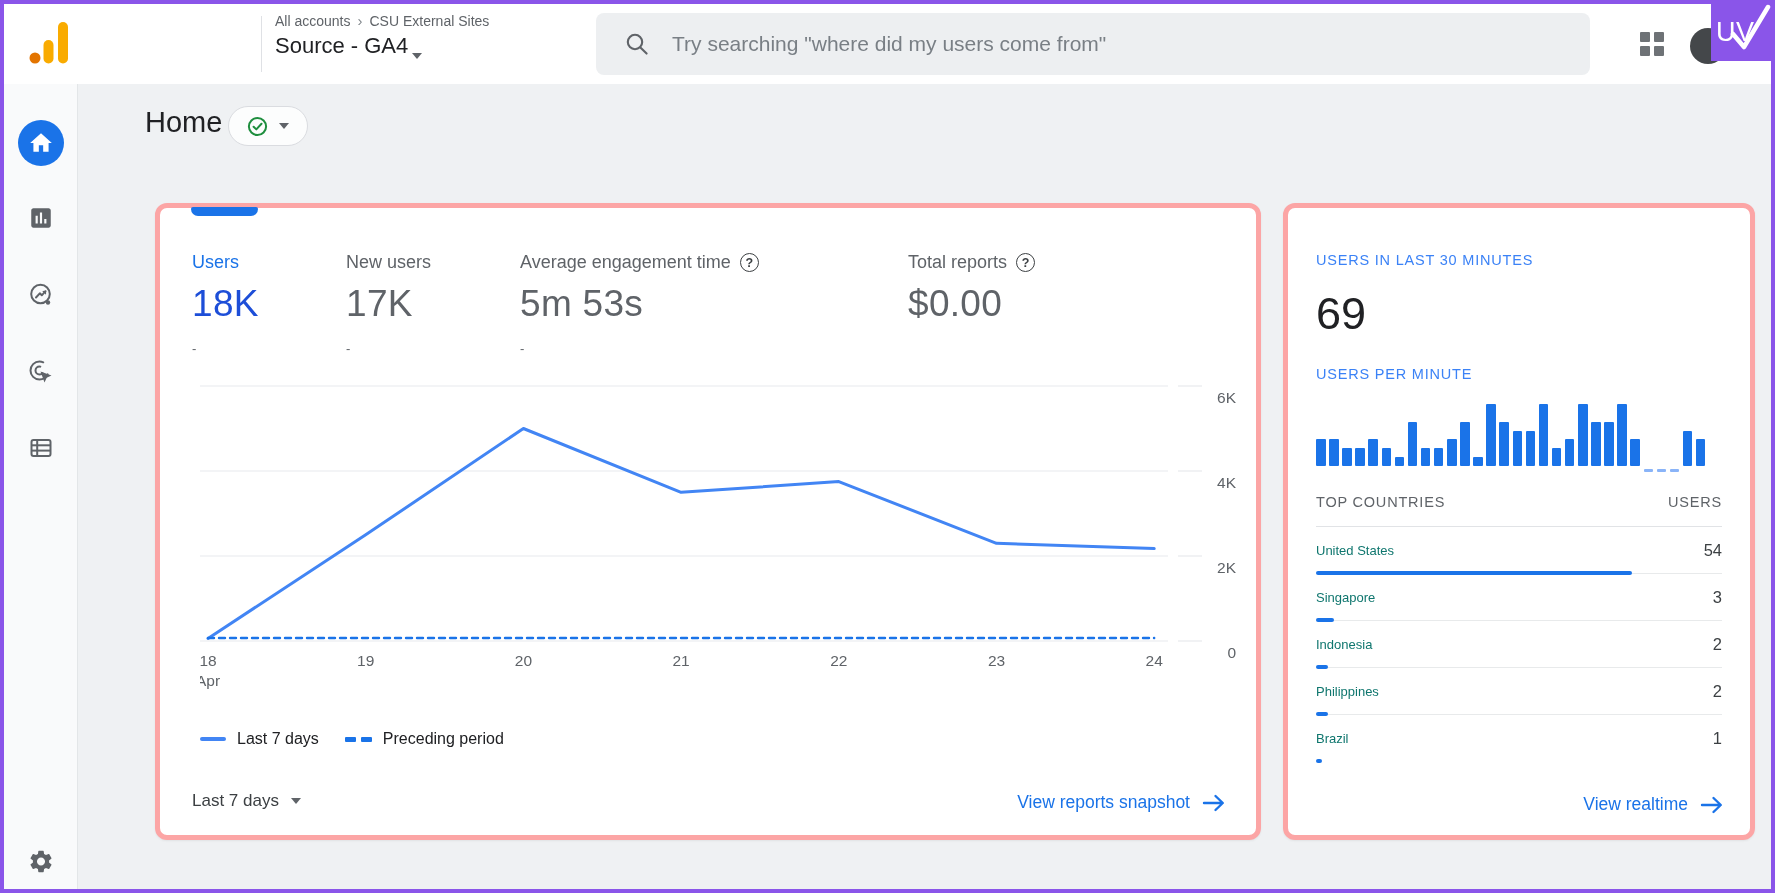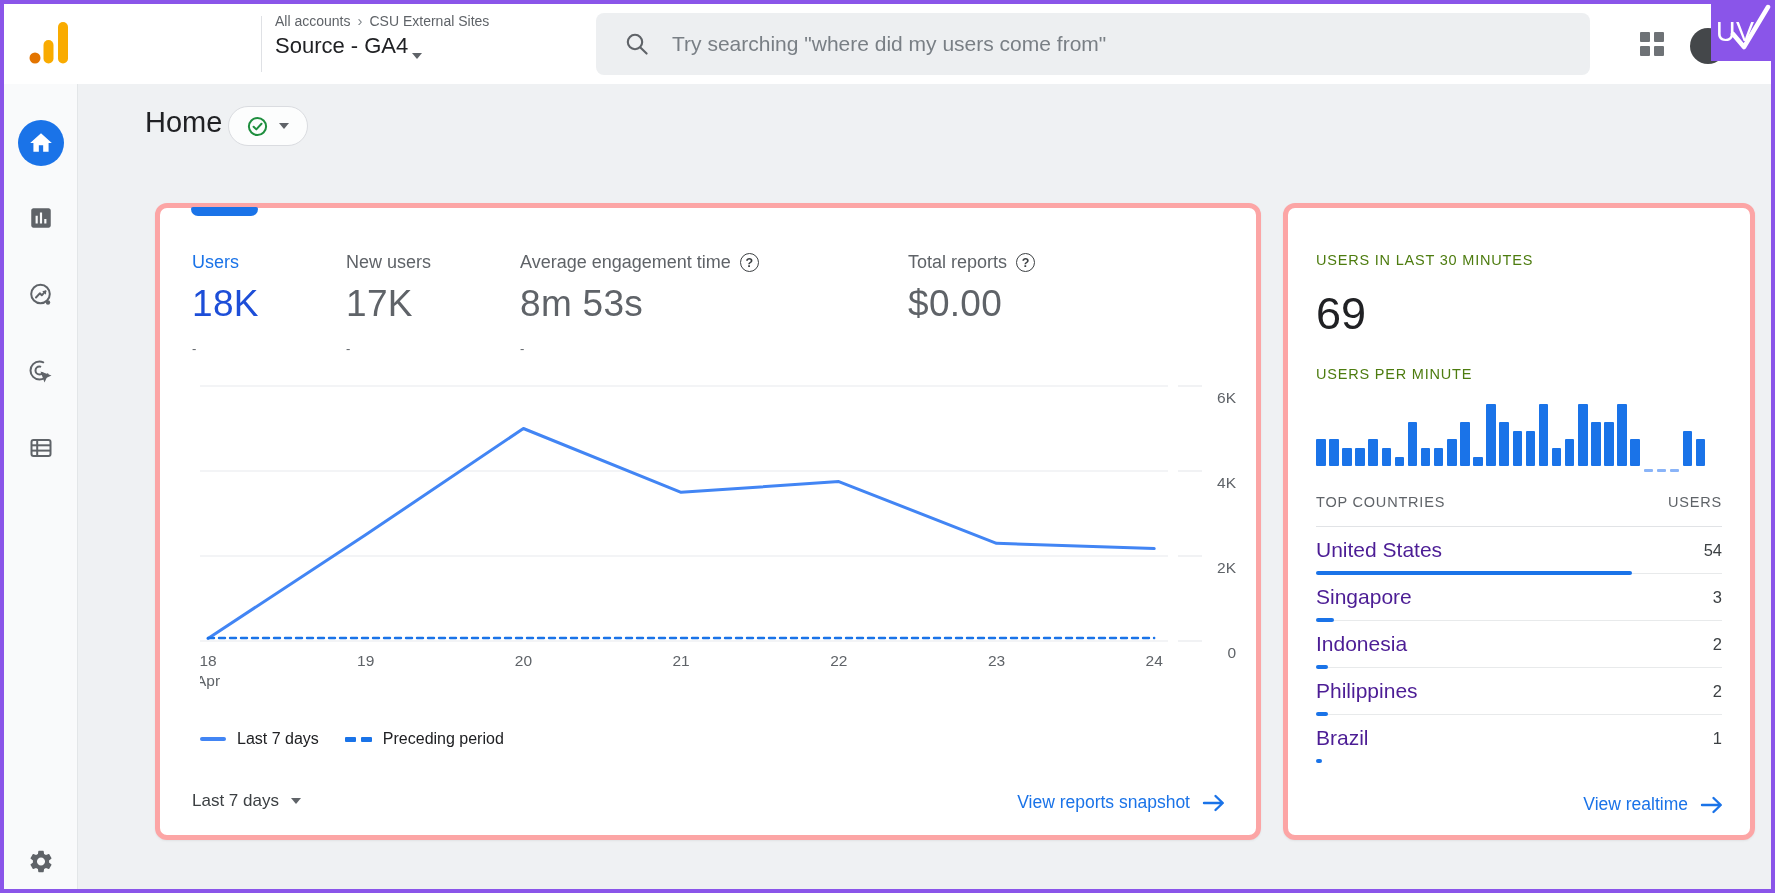--- a/index.html
+++ b/index.html
@@ -58,32 +58,32 @@
   .leg-item{display:flex;align-items:center;gap:11px;font-size:16px;color:#202124;}
   .leg-solid{width:26px;height:3.5px;background:#4285f4;border-radius:2px;}
   .leg-dash{display:flex;gap:5px;}
   .leg-dash i{display:block;width:11px;height:5px;background:#1a73e8;border-radius:1px;}
 
   .footer-left{position:absolute;left:32px;bottom:24px;display:flex;align-items:center;gap:12px;font-size:17px;color:#3c4043;cursor:pointer;}
   .link{display:flex;align-items:flex-end;gap:12px;font-size:17.5px;font-weight:500;color:#1a73e8;cursor:pointer;}
   .footer-right{position:absolute;right:30px;bottom:22px;}
 
   
-  .rt-title{position:absolute;left:28px;top:44px;font-size:14.5px;font-weight:500;letter-spacing:.8px;color:#4d7c0f;}
+  .rt-title{position:absolute;left:28px;top:44px;font-size:14.5px;font-weight:500;letter-spacing:.8px;color:#3b82f6;}
   .rt-value{position:absolute;left:28px;top:72px;font-size:45px;color:#202124;margin-top:8px;}
   .rt-pm{top:158px;}
   .rt-bars{position:absolute;left:28px;top:190px;width:395px;height:68px;}
   .rt-bar{position:absolute;bottom:0;width:9.6px;background:#1a73e8;border-radius:1px;}
   .rt-bar.zero{background:#8ab4f8;bottom:-6px;}
   .rt-cheader{position:absolute;left:28px;right:28px;top:286px;display:flex;justify-content:space-between;font-size:14.5px;font-weight:500;letter-spacing:.8px;color:#5f6368;}
   .rt-hairline{position:absolute;left:28px;right:28px;top:318px;height:1px;background:#e1e3e6;}
   .rt-rows{position:absolute;left:28px;right:28px;top:319px;}
   .c-row{position:relative;height:46px;display:flex;align-items:center;justify-content:space-between;border-bottom:1px solid #e8eaeb;}
   .c-row.last{border-bottom:none;}
-  .c-name{font-size:21px;color:#4c1d95;}
+  .c-name{font-size:13px;color:#0f766e;}
   .c-users{font-size:16.5px;color:#3c4043;}
   .c-bar{position:absolute;left:0;bottom:-2px;height:4px;background:#1a73e8;border-radius:2px;}
   .rt-link{position:absolute;right:26px;bottom:20px;}
 </style>
 </head>
 <body>
 
 <div class="frame">
 
   <div class="topbar">
@@ -195,21 +195,21 @@
           <span>New users</span>
         </div>
       <div class="mvalue">17K</div>
       <div class="mdelta">-</div>
     </div>
     <div class="metric" style="left:360px;">
       <div class="mlabel">
         <span>Average engagement time</span>
         <span class="help-ic">?</span>
       </div>
-      <div class="mvalue">8m 53s</div>
+      <div class="mvalue">5m 53s</div>
       <div class="mdelta">-</div>
     </div>
     <div class="metric" style="left:748px;">
       <div class="mlabel">
         <span>Total reports</span>
         <span class="help-ic">?</span>
       </div>
       <div class="mvalue">$0.00</div>
       <div class="mdelta"></div>
     </div>

